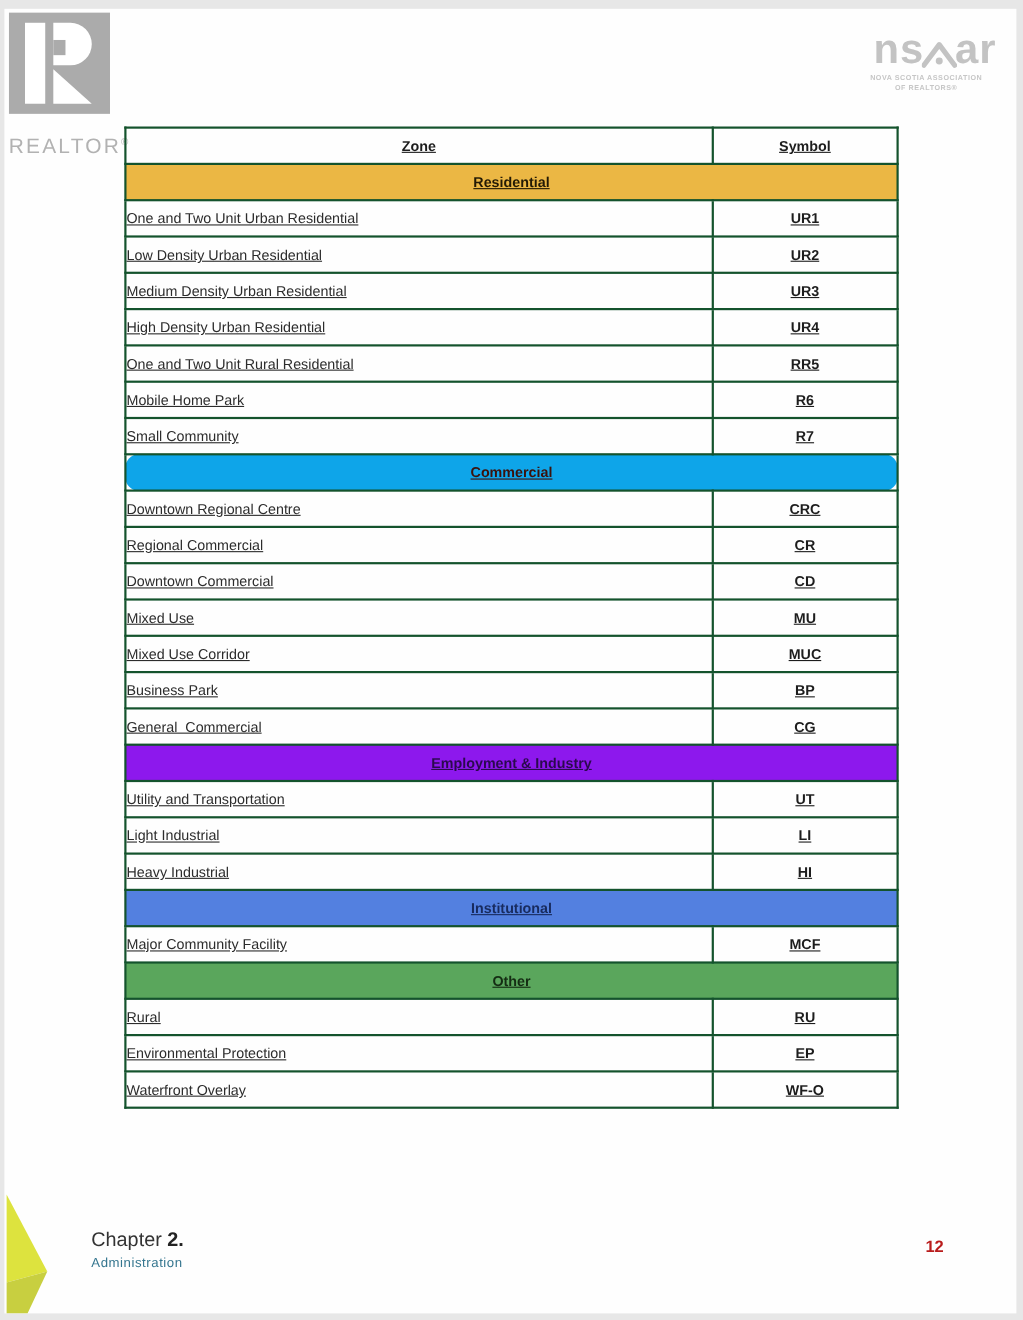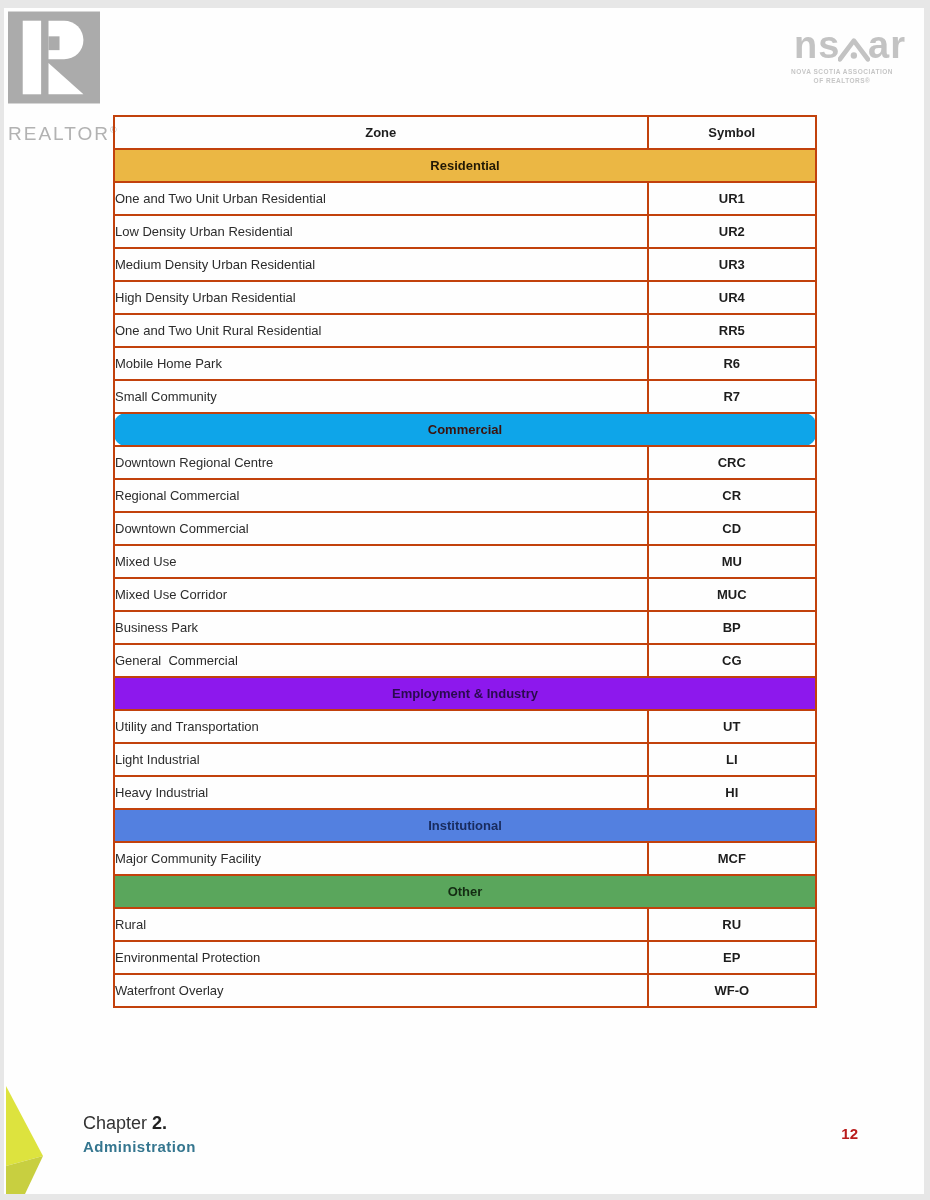--- a/index.html
+++ b/index.html
@@ -40,45 +40,46 @@
   table.zoning {
     position: absolute;
     left: 109px; top: 107px;
     width: 704px;
     border-collapse: collapse;
     table-layout: fixed;
   }
   table.zoning col.zone-col { width: 76%; }
   table.zoning col.symbol-col { width: 24%; }
   table.zoning th, table.zoning td {
-    border: 2px solid #c2410c;
+    border: 2px solid #14532d;
     height: 33px;
     font-size: 13px;
     padding: 0;
+    text-decoration: underline;
   }
   table.zoning th {
     font-weight: bold; color: #1d1d1d; text-align: center;
   }
   td.zone-cell {
     text-align: left; padding-left: 10px; color: #2c2c2c;
     white-space: pre-wrap;
   }
   td.symbol-cell {
     text-align: center; font-weight: bold; color: #1d1d1d;
   }
   td.banner-cell {
     text-align: center; font-weight: bold; font-size: 13px;
   }
 
   
   .footer-kite { position: absolute; left: 0; bottom: 0; width: 50px; height: 112px; }
   .footer-text { position: absolute; left: 79px; bottom: 37px; line-height: 1.4; }
   .chapter-line { font-size: 18px; color: #333333; }
   .chapter-line .num { font-weight: bold; color: #222222; }
-  .chapter-title { font-size: 15px; font-weight: bold; letter-spacing: 0.5px; }
+  .chapter-title { font-size: 12px; font-weight: normal; letter-spacing: 0.5px; }
   .page-number {
     position: absolute; right: 66px; bottom: 52px;
     font-size: 15px; font-weight: bold;
   }
 </style>
 </head>
 <body>
 
 <div class="page">
 

